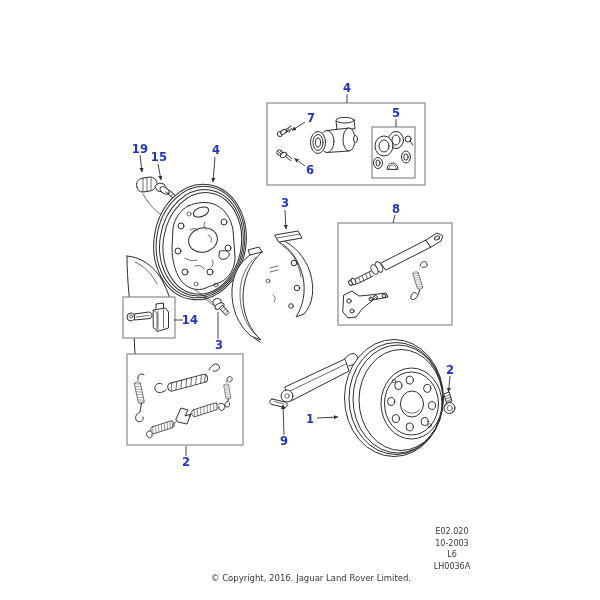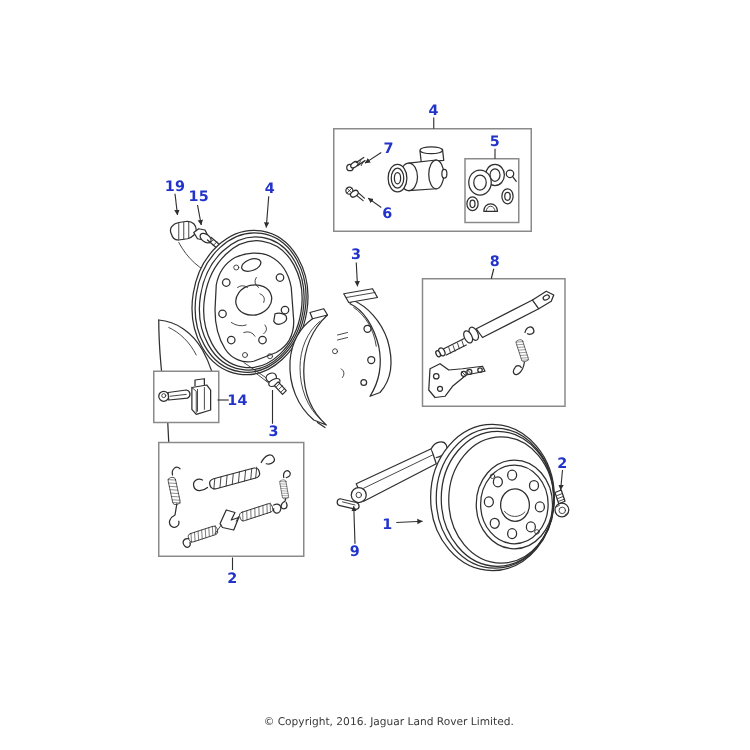--- a/index.html
+++ b/index.html
@@ -293,16 +293,22 @@
   <div class="callout" style="left:311px;top:118px">7</div>
   <div class="callout" style="left:396px;top:209px">8</div>
   <div class="callout" style="left:284px;top:441px">9</div>
   <div class="callout" style="left:190px;top:320px">14</div>
   <div class="callout" style="left:186px;top:462px">2</div>
   <div class="callout" style="left:216px;top:150px">4</div>
   <div class="callout" style="left:219px;top:345px">3</div>
   <div class="callout" style="left:159px;top:157px">15</div>
   <div class="callout" style="left:140px;top:149px">19</div>
 
+  <div class="codes">
+    <div>E02.020</div>
+    <div>10-2003</div>
+    <div>L6</div>
+    <div>LH0036A</div>
+  </div>
 
   <div class="copyright">© Copyright, 2016. Jaguar Land Rover Limited.</div>
 
 </div>
 
 </body></html>

